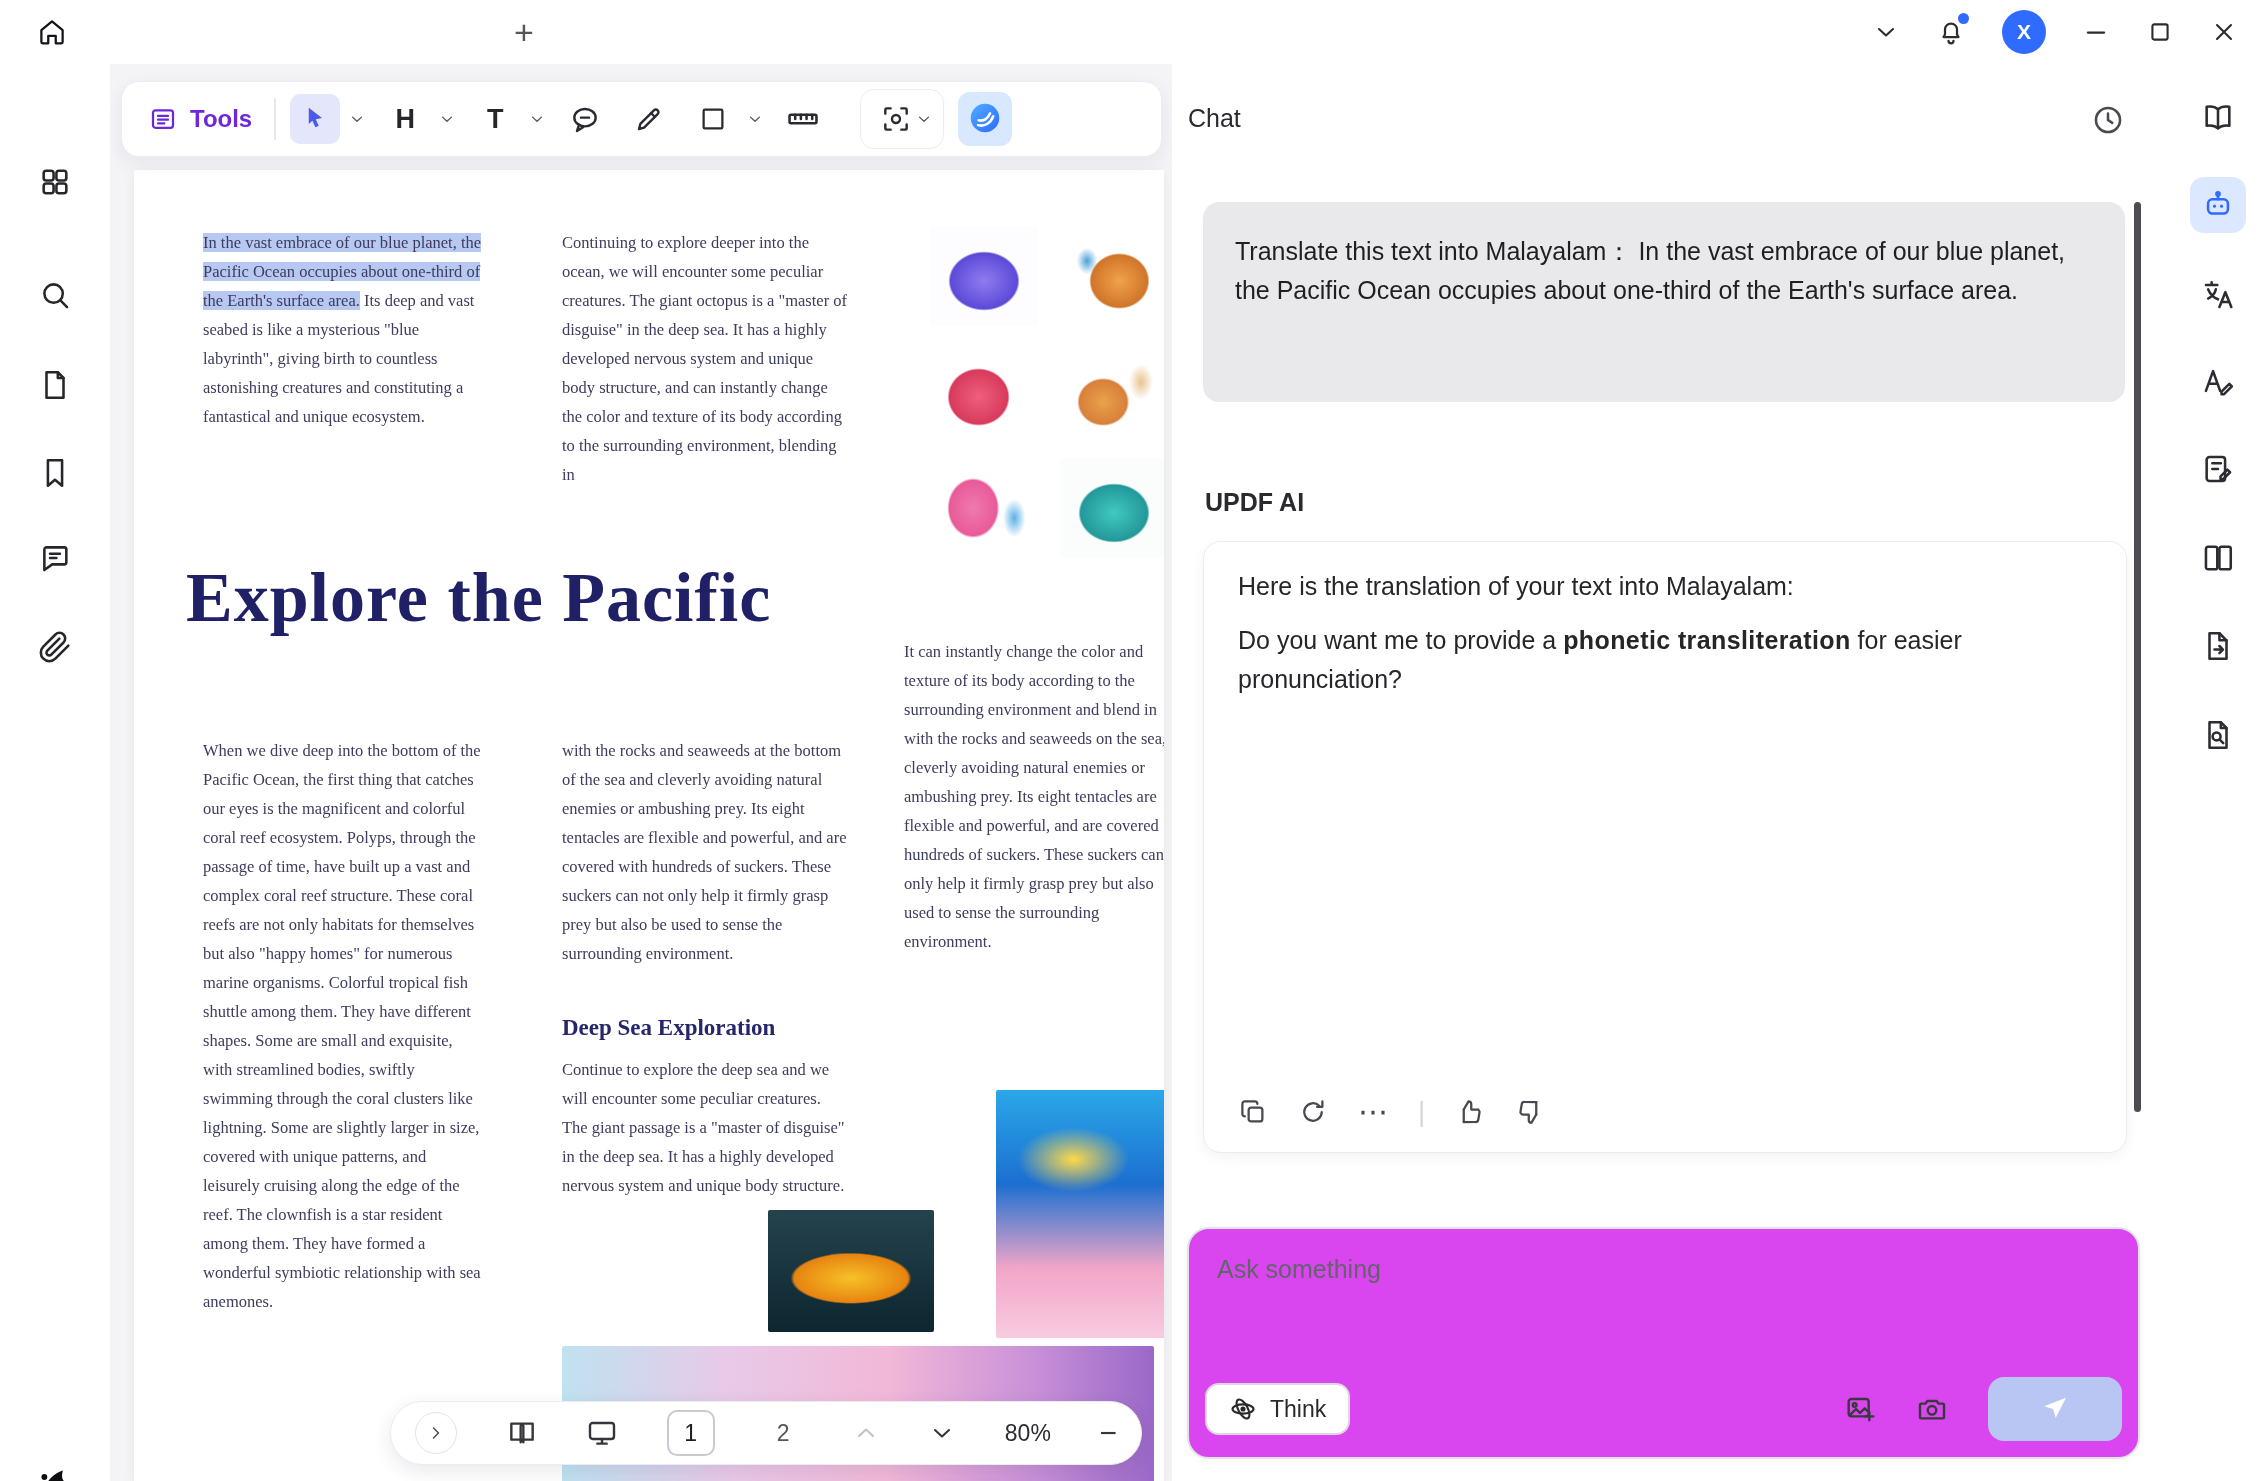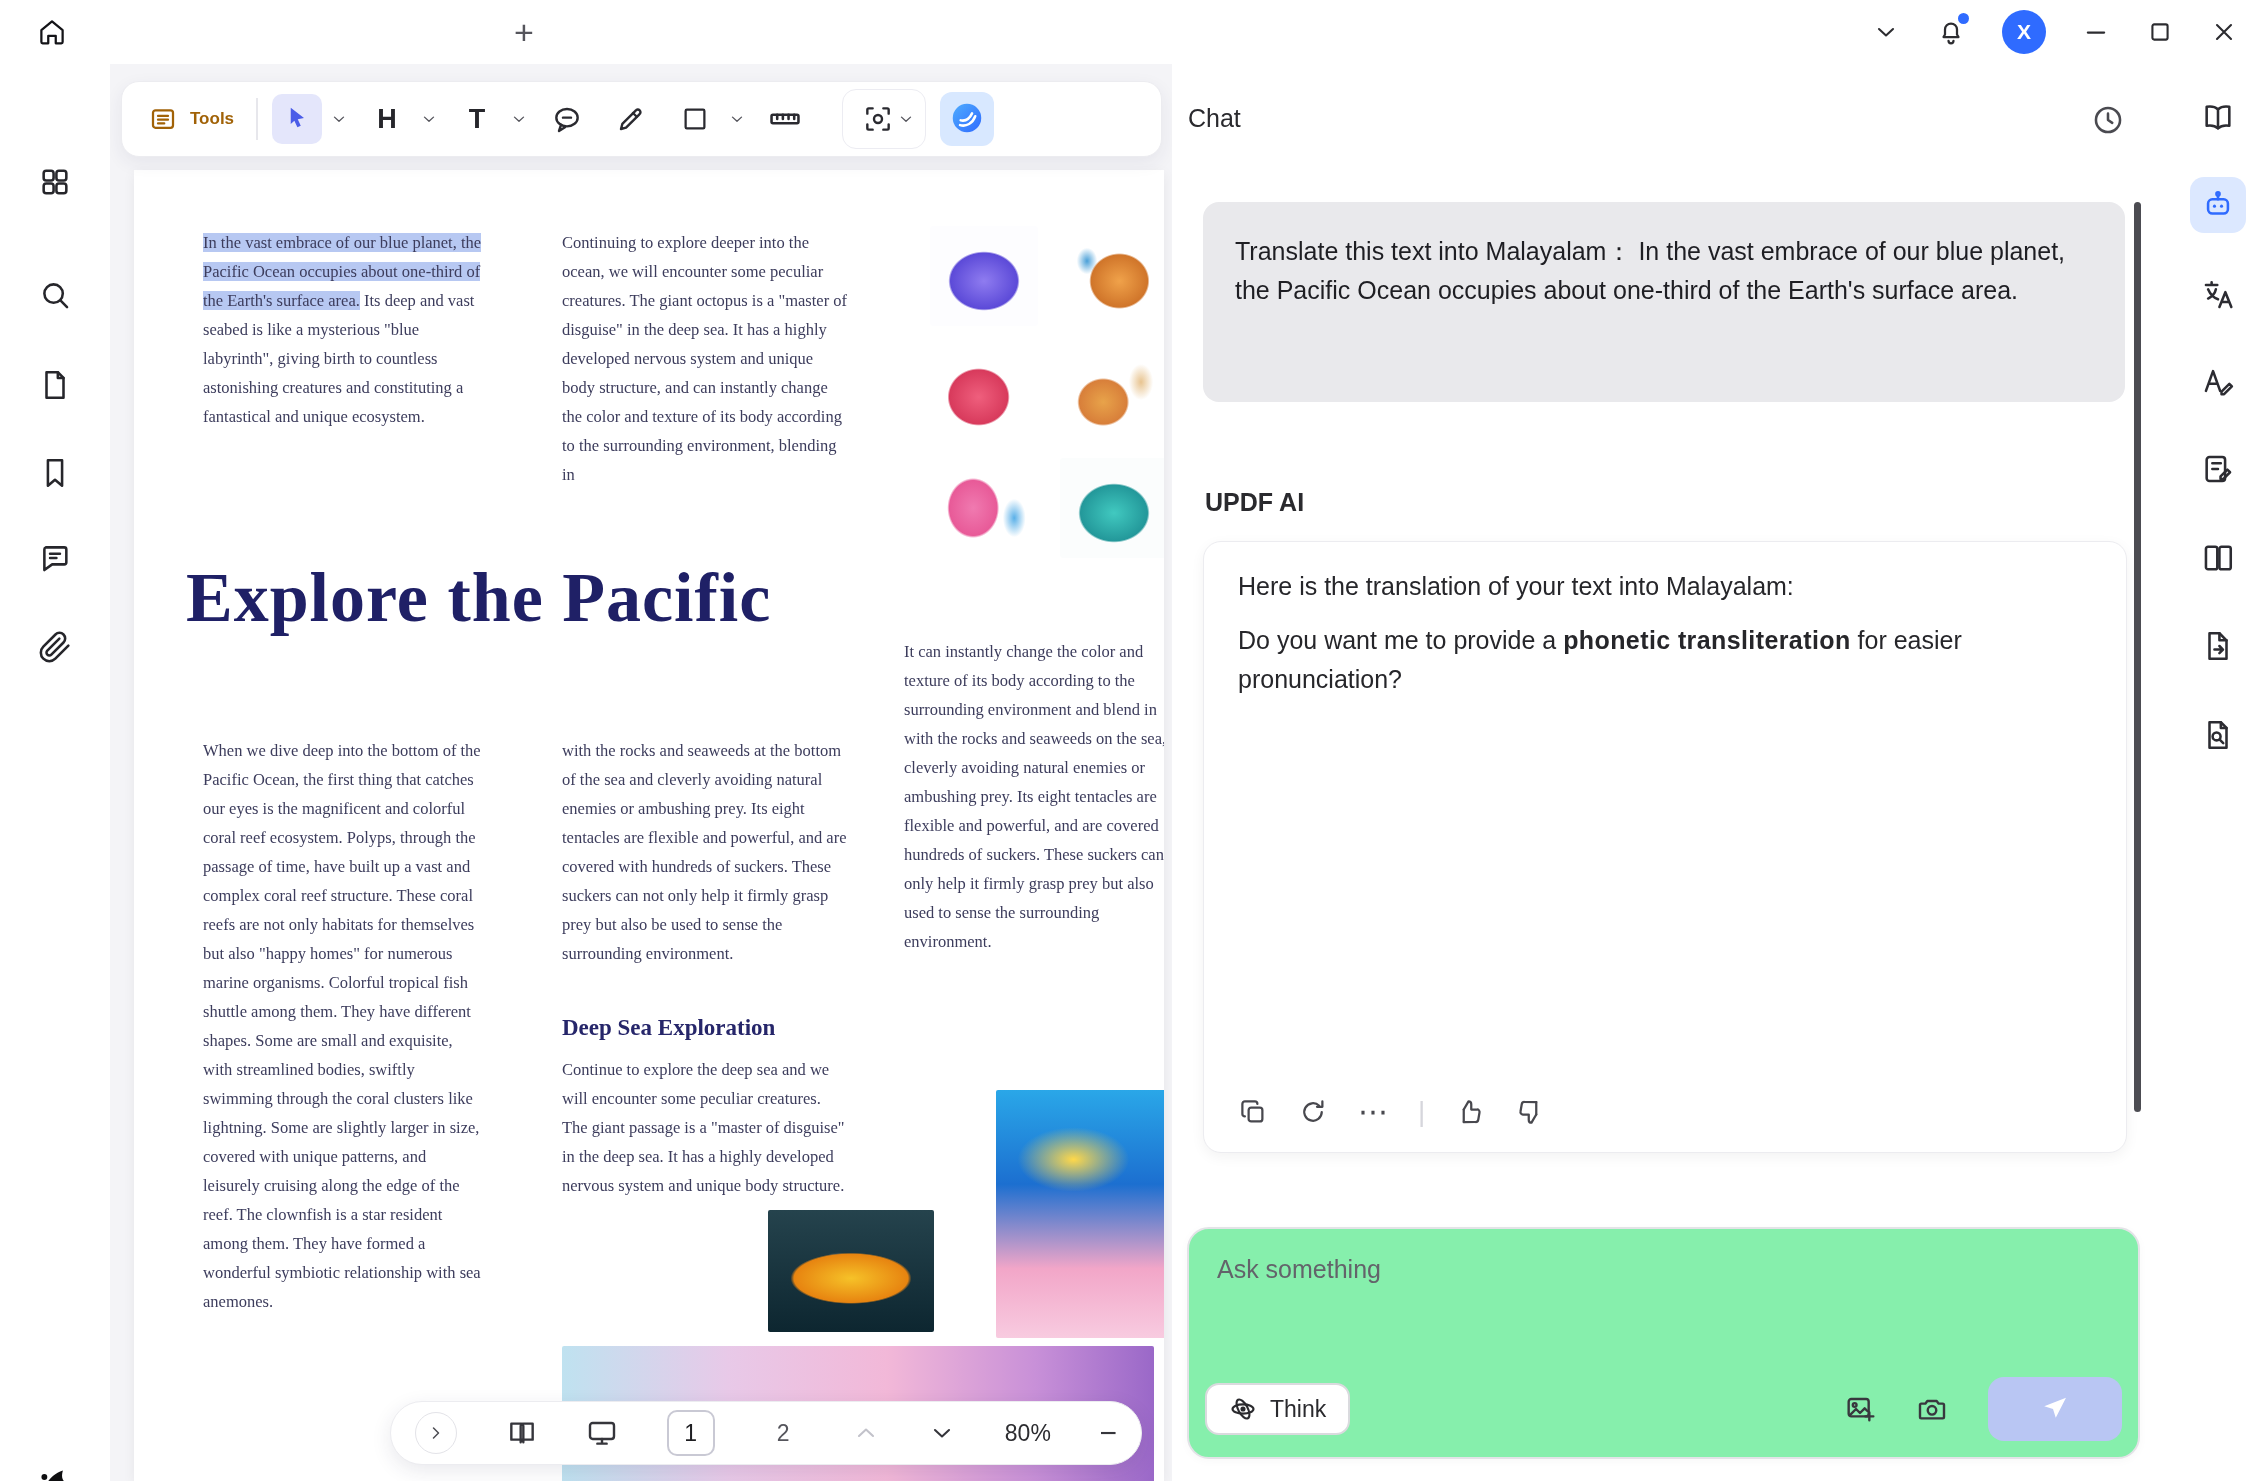--- a/index.html
+++ b/index.html
@@ -22,21 +22,21 @@
 
   
   .left-rail { position:absolute; left:0; top:64px; width:110px; height:1417px; background:#fff; }
   .rail-btn { position:absolute; left:33px; width:44px; height:44px; display:flex; align-items:center; justify-content:center; color:#26262b; }
   .rail-logo { position:absolute; left:33px; top:1398px; width:44px; height:44px; color:#0e0e10; }
 
   
   .workarea { position:absolute; left:110px; top:64px; width:1062px; height:1417px; background:#f4f4f7; overflow:hidden; }
 
   .pdf-toolbar { position:absolute; left:11px; top:17px; width:1041px; height:76px; background:#fff; border:1px solid #ececf0; border-radius:18px; box-shadow:0 6px 18px rgba(40,40,80,.07); display:flex; align-items:center; gap:14px; padding:0 18px; z-index:6; }
-  .tools-btn { display:flex; align-items:center; gap:12px; color:#a16207; font-size:17px; font-weight:700; padding:0 8px; }
+  .tools-btn { display:flex; align-items:center; gap:12px; color:#6d28d9; font-size:24px; font-weight:700; padding:0 8px; }
   .vdiv { width:2px; height:42px; background:#e7e7ec; }
   .tool { width:50px; height:50px; display:flex; align-items:center; justify-content:center; color:#2a2a30; border-radius:10px; }
   .tool.active-select { background:#e4e6fb; color:#4a5ce8; }
   .chev-sm { color:#55555c; margin-left:-6px; }
   .glyph-tool { font-size:27px; font-weight:600; color:#26262b; }
   .tool-group { display:flex; align-items:center; border:1.5px solid #ececf2; border-radius:14px; padding:4px 10px; margin-left:18px; }
   .ai-tool { width:54px; height:54px; border-radius:12px; background:#d8e8ff; display:flex; align-items:center; justify-content:center; }
 
   .pdf-page { position:absolute; left:24px; top:106px; width:1030px; height:1311px; background:#fff; box-shadow:0 3px 12px rgba(0,0,0,.06); overflow:hidden; z-index:1; }
   .doc-text { position:absolute; font-family:"Liberation Serif", serif; font-size:16.5px; line-height:29px; color:#3c3c5c; }
@@ -73,21 +73,21 @@
   .user-bubble { position:absolute; left:31px; top:138px; width:922px; min-height:200px; background:#e9e9ec; border-radius:16px; padding:30px 32px; font-size:25px; line-height:1.55; color:#1e1e23; }
   .ai-label { position:absolute; left:33px; top:424px; font-size:25px; font-weight:600; color:#2a2a2e; }
   .ai-card { position:absolute; left:31px; top:477px; width:924px; height:612px; background:#fff; border:1.5px solid #ececf0; border-radius:18px; box-shadow:0 4px 14px rgba(0,0,0,.05); padding:30px 34px; overflow:hidden; }
   .ai-intro { font-size:25px; color:#26262a; }
   .ai-trans { font-size:27px; line-height:2.55; color:#1b1b20; margin-top:6px; max-height:300px; overflow:hidden; }
   .ai-question { font-size:25px; line-height:1.55; color:#26262a; margin-top:20px; }
   .ai-q-bold { font-weight:700; letter-spacing:.4px; }
   .ai-actions { position:absolute; left:34px; bottom:24px; display:flex; align-items:center; gap:30px; color:#48484e; }
   .act-div { color:#d6d6dc; font-size:28px; font-weight:300; }
   .chat-scrollbar { position:absolute; left:962px; top:138px; width:7px; height:910px; background:#4c4c52; border-radius:4px; }
-  .chat-input { position:absolute; left:15px; top:1163px; width:953px; height:232px; border:2px solid #e3e3e7; border-radius:22px; background:#86efac; padding:26px 28px; box-shadow:0 2px 10px rgba(0,0,0,.03); }
+  .chat-input { position:absolute; left:15px; top:1163px; width:953px; height:232px; border:2px solid #e3e3e7; border-radius:22px; background:#d946ef; padding:26px 28px; box-shadow:0 2px 10px rgba(0,0,0,.03); }
   .chat-input textarea { width:100%; height:96px; border:none; outline:none; resize:none; font-size:25px; color:#2c2c30; font-family:inherit; background:transparent; }
   .chat-input textarea::placeholder { color:#63636a; }
   .input-row { position:absolute; left:16px; right:16px; bottom:16px; display:flex; align-items:center; gap:40px; }
   .think-btn { display:flex; align-items:center; gap:13px; border:2px solid #dadade; border-radius:14px; padding:10px 22px; font-size:23px; color:#2a2a2e; background:#fff; }
   .row-spacer { flex:1; }
   .media-btn { color:#38383e; display:flex; }
   .send-btn { width:134px; height:64px; border-radius:16px; background:#b9c6f3; display:flex; align-items:center; justify-content:center; }
 
   
   .right-rail { position:absolute; left:2172px; top:64px; width:92px; height:1417px; background:#fff; }

